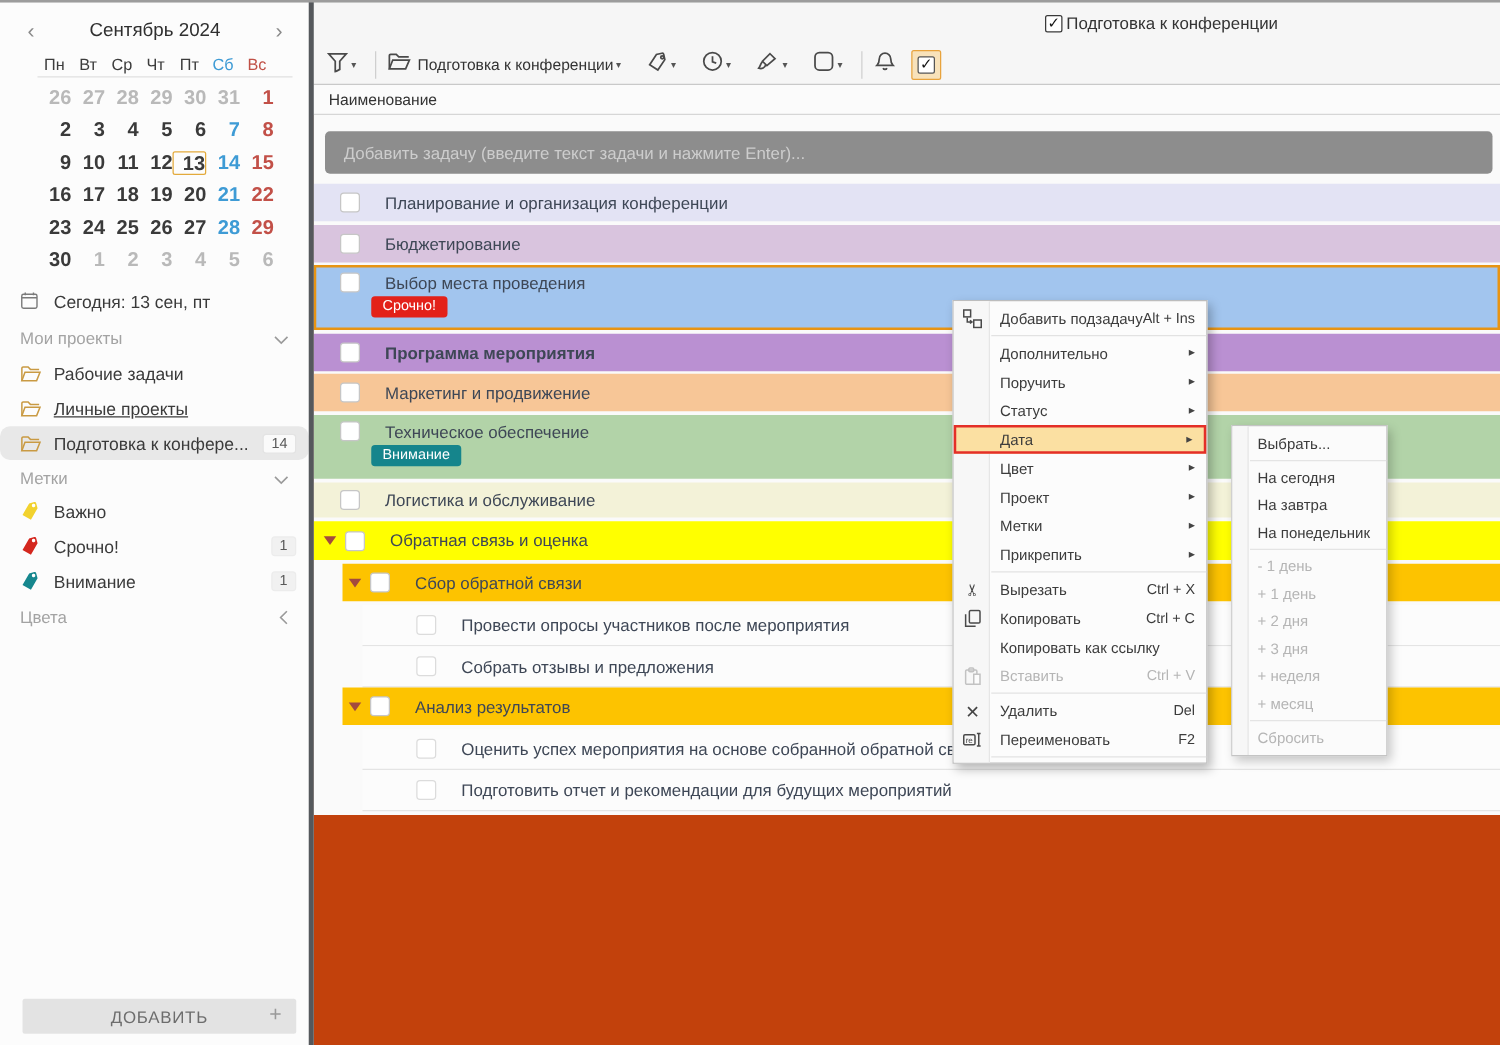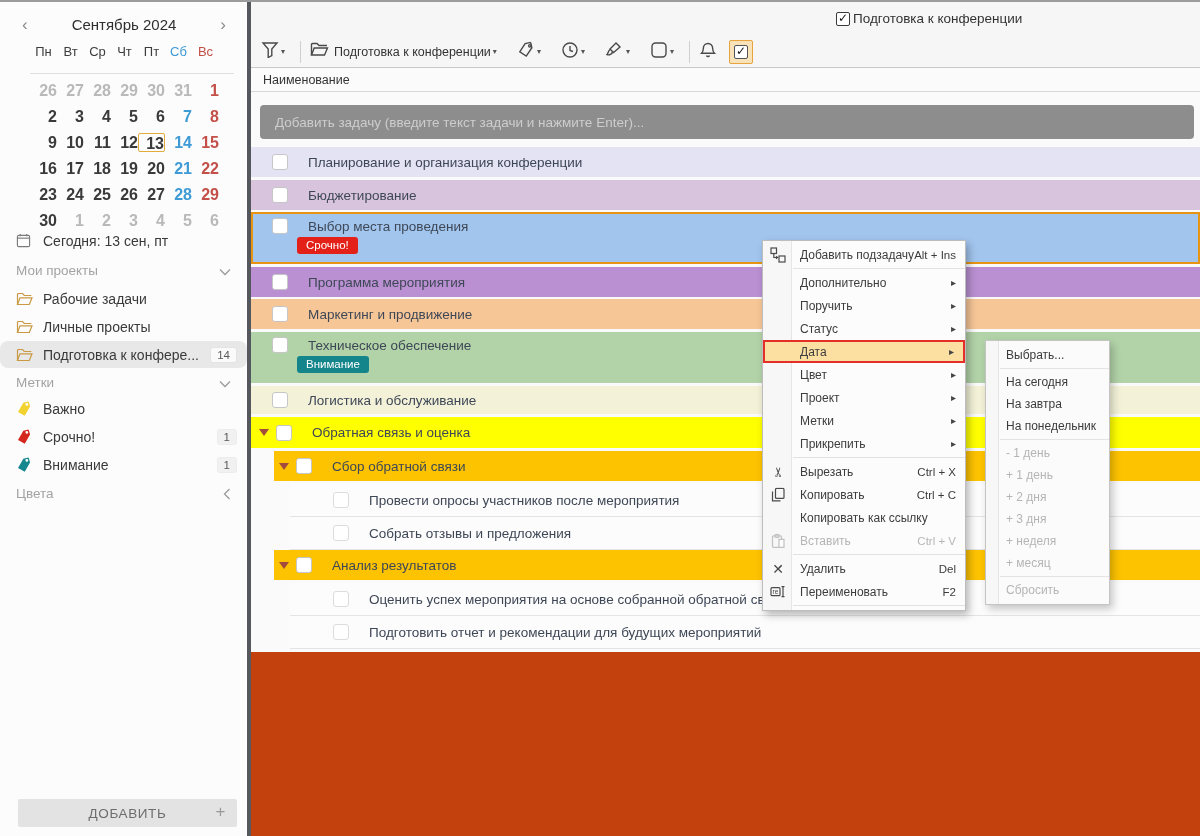--- a/index.html
+++ b/index.html
@@ -9,21 +9,21 @@
 
   
   .sidebar { position:absolute; top:2px; left:0; width:247px; height:834px; background:#fcfcfc; z-index:10; }
   .sb-divider { position:absolute; top:0; left:247px; width:4px; height:836px; background:#55585c; z-index:30; }
 
   .cal { position:absolute; top:10px; left:14px; width:220px; }
   .cal-nav { display:flex; align-items:center; justify-content:space-between; padding:0 8px; height:24px; }
   .cal-chev { color:#8a8a8a; font-size:17px; line-height:1; cursor:default; }
   .cal-title { font-size:15px; color:#2f2f2f; }
   .cal-head, .cal-week { display:grid; grid-template-columns:repeat(7,27px); margin-left:16px; }
-  .cal-head { margin-top:8px; padding-bottom:14px; border-bottom:1px solid #e0e0e0; }
+  .cal-head { margin-top:8px; padding-bottom:2px; border-bottom:1px solid #e0e0e0; }
   .cal-head span { text-align:center; font-size:13px; color:#3c3c3c; }
   .cal-head .sat { color:#3e9bd5; } .cal-head .sun { color:#c05046; }
   .cal-week { margin-top:7px; }
   .cd { text-align:right; font-size:16px; font-weight:bold; color:#3a3a3a; height:19px; line-height:19px; }
   .cd.out { color:#b9b9b9; } .cd.sat { color:#3e9bd5; } .cd.sun { color:#c25048; }
   .cd.today { border:1px solid #e3aa3c; border-radius:2px; }
 
   .sb-row { position:absolute; left:0; width:247px; height:25px; display:flex; align-items:center; padding-left:16px; font-size:14px; color:#3a3a3a; }
   .sb-row .ic { width:18px; height:16px; margin-right:9px; flex:0 0 18px; display:flex; align-items:center; }
   .sb-group { color:#a3a3a3; font-size:13.5px; }
@@ -208,21 +208,21 @@
   <div class="sb-row" style="top:284px;">
     <span class="ic">
       <svg width="17" height="14" viewBox="0 0 17 14">
           <path d="M1.5 12.5 V2.5 a1 1 0 0 1 1-1 h4 l1.8 2 h7" stroke="#c99a43" fill="none" stroke-width="1.2"></path>
           <path d="M1.5 12.5 L4 5.8 h12 L13.3 12.5 Z" stroke="#c99a43" fill="none" stroke-width="1.2"></path>
         </svg>
     </span>
     <span>Рабочие задачи</span>
   </div>
 
-  <div class="sb-row" style="top:312px;">
+  <div class="sb-row" style="top:312px;text-decoration:underline;">
     <span class="ic">
       <svg width="17" height="14" viewBox="0 0 17 14">
           <path d="M1.5 12.5 V2.5 a1 1 0 0 1 1-1 h4 l1.8 2 h7" stroke="#c99a43" fill="none" stroke-width="1.2"></path>
           <path d="M1.5 12.5 L4 5.8 h12 L13.3 12.5 Z" stroke="#c99a43" fill="none" stroke-width="1.2"></path>
         </svg>
     </span>
     <span>Личные проекты</span>
   </div>
 
   <div class="sb-row sb-sel" style="top:339px; height:27px;border-radius:8px;">
@@ -402,21 +402,21 @@
 
     <div class="trow sel" style="top: 120px; left: 0px; width: 949px; height: 52px; justify-content: flex-start; padding-top: 4px; background-color: rgb(162, 197, 238);">
       <div class="line1" style="padding-left:19px;">
         <span class="tchk"></span>
         <span class="ttl">Выбор места проведения</span>
       </div>
       <span class="tbadge" style="margin-left: 44px; background-color: rgb(227, 33, 25);">Срочно!</span>
     </div>
 
     <div class="trow" style="top: 175px; left: 0px; width: 949px; height: 30px; background-color: rgb(186, 144, 210);">
-      <div class="line1" style="padding-left:21px;">
+      <div class="line1" style="padding-left:21px;font-weight:bold;">
         <span class="tchk"></span>
         <span class="ttl">Программа мероприятия</span>
       </div>
     </div>
 
     <div class="trow" style="top: 207px; left: 0px; width: 949px; height: 30px; background-color: rgb(247, 198, 151);">
       <div class="line1" style="padding-left:21px;">
         <span class="tchk"></span>
         <span class="ttl">Маркетинг и продвижение</span>
       </div>

